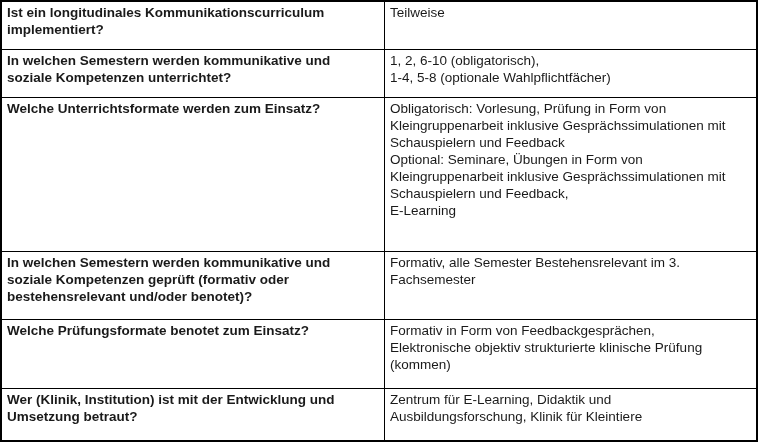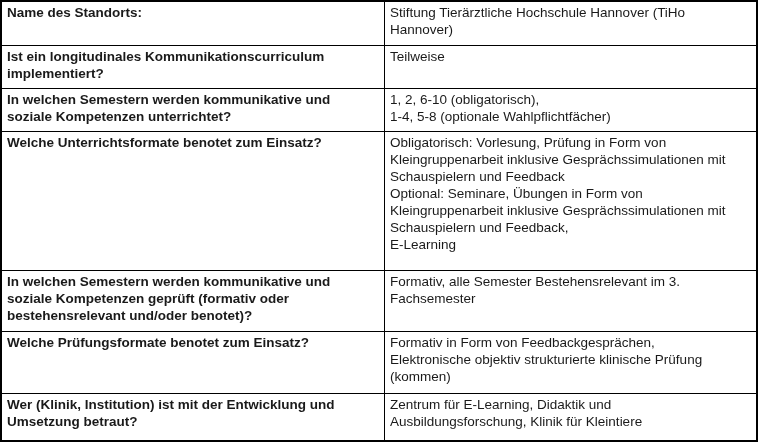--- a/index.html
+++ b/index.html
@@ -46,35 +46,31 @@
   tr.r6 { height: 126px; }
   tr.r7 { height: 55px; }
   tr.r8 { height: 56px; }
   tr.r9 { height: 43px; }
 </style>
 </head>
 <body>
 
 <table class="doc-table">
   <tbody>
-    <tr class="r1">
-      <th>Name des Standorts:</th>
-      <td>Stiftung Tierärztliche Hochschule Hannover (TiHo Hannover)</td>
-    </tr>
     <tr class="r4">
       <th>Ist ein longitudinales Kommunikationscurriculum implementiert?</th>
       <td>Teilweise</td>
     </tr>
     <tr class="r5">
       <th>In welchen Semestern werden kommunikative und soziale Kompetenzen unterrichtet?</th>
       <td>1, 2, 6-10 (obligatorisch),
 1-4, 5-8 (optionale Wahlpflichtfächer)</td>
     </tr>
     <tr class="r6">
-      <th>Welche Unterrichtsformate benotet zum Einsatz?</th>
+      <th>Welche Unterrichtsformate werden zum Einsatz?</th>
       <td>Obligatorisch: Vorlesung, Prüfung in Form von Kleingruppenarbeit inklusive Gesprächssimulationen mit Schauspielern und Feedback
 Optional: Seminare, Übungen in Form von Kleingruppenarbeit inklusive Gesprächssimulationen mit Schauspielern und Feedback,
 E-Learning</td>
     </tr>
     <tr class="r7">
       <th>In welchen Semestern werden kommunikative und soziale Kompetenzen geprüft (formativ oder bestehensrelevant und/oder benotet)?</th>
       <td>Formativ, alle Semester Bestehensrelevant im 3. Fachsemester</td>
     </tr>
     <tr class="r8">
       <th>Welche Prüfungsformate benotet zum Einsatz?</th>

